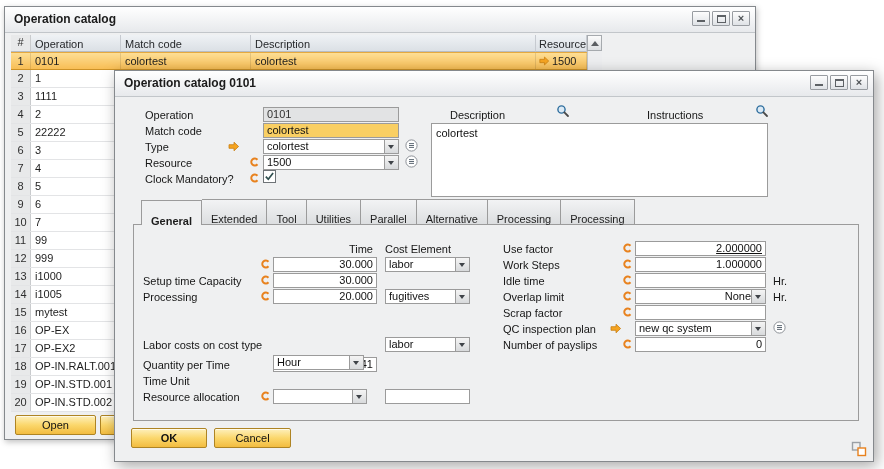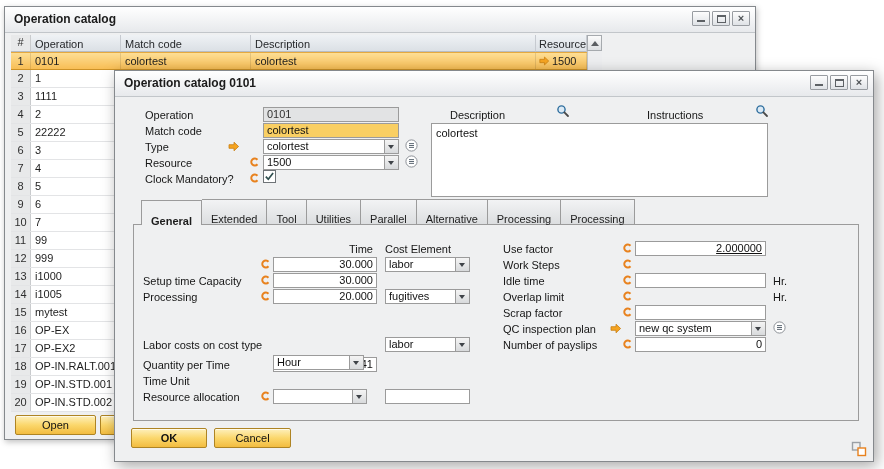--- a/index.html
+++ b/index.html
@@ -410,32 +410,37 @@
     <span class="lbl" style="left:388px;top:171px;z-index:2;">Use factor</span>
     <span class="icon" style="left:508px;top:172px;z-index:2;"><svg width="9" height="10" viewBox="0 0 10 10">
           <path d="M8.3 2.5A3.9 3.9 0 1 0 8.3 7.5" fill="none" stroke="#E8821E" stroke-width="2.2"></path>
         </svg></span>
     <div class="tfield right" style="left:520px;top:170px;width:131px;z-index:2;text-decoration:underline;">2.000000</div>
 
     <span class="lbl" style="left:388px;top:187px;z-index:2;">Work Steps</span>
     <span class="icon" style="left:508px;top:188px;z-index:2;"><svg width="9" height="10" viewBox="0 0 10 10">
           <path d="M8.3 2.5A3.9 3.9 0 1 0 8.3 7.5" fill="none" stroke="#E8821E" stroke-width="2.2"></path>
         </svg></span>
+    <div class="tfield right" style="left:520px;top:186px;width:131px;z-index:2;">1.000000</div>
 
     <span class="lbl" style="left:388px;top:203px;z-index:2;">Idle time</span>
     <span class="icon" style="left:508px;top:204px;z-index:2;"><svg width="9" height="10" viewBox="0 0 10 10">
           <path d="M8.3 2.5A3.9 3.9 0 1 0 8.3 7.5" fill="none" stroke="#E8821E" stroke-width="2.2"></path>
         </svg></span>
     <div class="tfield" style="left:520px;top:202px;width:131px;z-index:2;"></div>
     <span class="lbl" style="left:658px;top:203px;z-index:2;">Hr.</span>
 
     <span class="lbl" style="left:388px;top:219px;z-index:2;">Overlap limit</span>
     <span class="icon" style="left:508px;top:220px;z-index:2;"><svg width="9" height="10" viewBox="0 0 10 10">
           <path d="M8.3 2.5A3.9 3.9 0 1 0 8.3 7.5" fill="none" stroke="#E8821E" stroke-width="2.2"></path>
         </svg></span>
+    <div class="select" style="left:520px;top:218px;width:131px;z-index:2;">
+      <span class="val right">None</span>
+      <span class="ddbtn"></span>
+    </div>
     <span class="lbl" style="left:658px;top:219px;z-index:2;">Hr.</span>
 
     <span class="lbl" style="left:388px;top:235px;z-index:2;">Scrap factor</span>
     <span class="icon" style="left:508px;top:236px;z-index:2;"><svg width="9" height="10" viewBox="0 0 10 10">
           <path d="M8.3 2.5A3.9 3.9 0 1 0 8.3 7.5" fill="none" stroke="#E8821E" stroke-width="2.2"></path>
         </svg></span>
     <div class="tfield" style="left:520px;top:234px;width:131px;z-index:2;"></div>
 
     <span class="lbl" style="left:388px;top:251px;z-index:2;">QC inspection plan</span>
     <span class="icon" style="left:494px;top:251px;z-index:2;"><svg width="13" height="13" viewBox="0 0 13 13">

